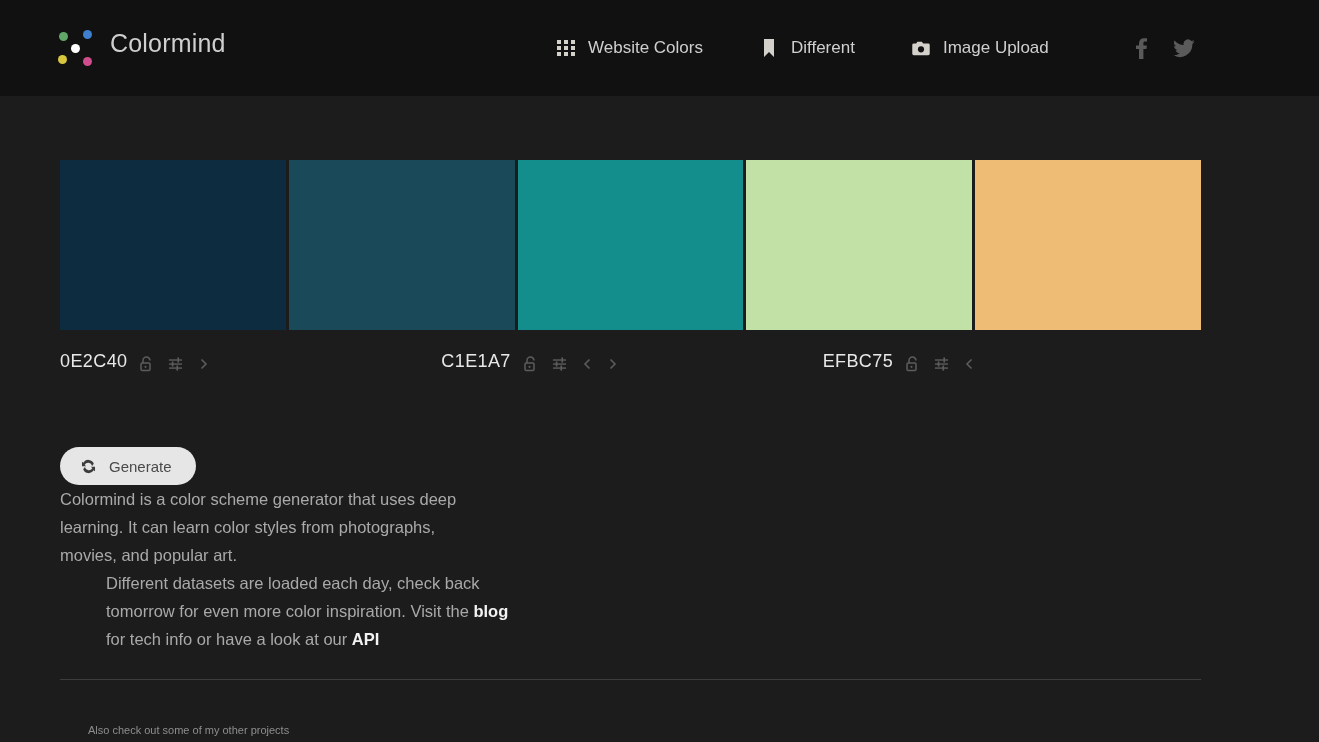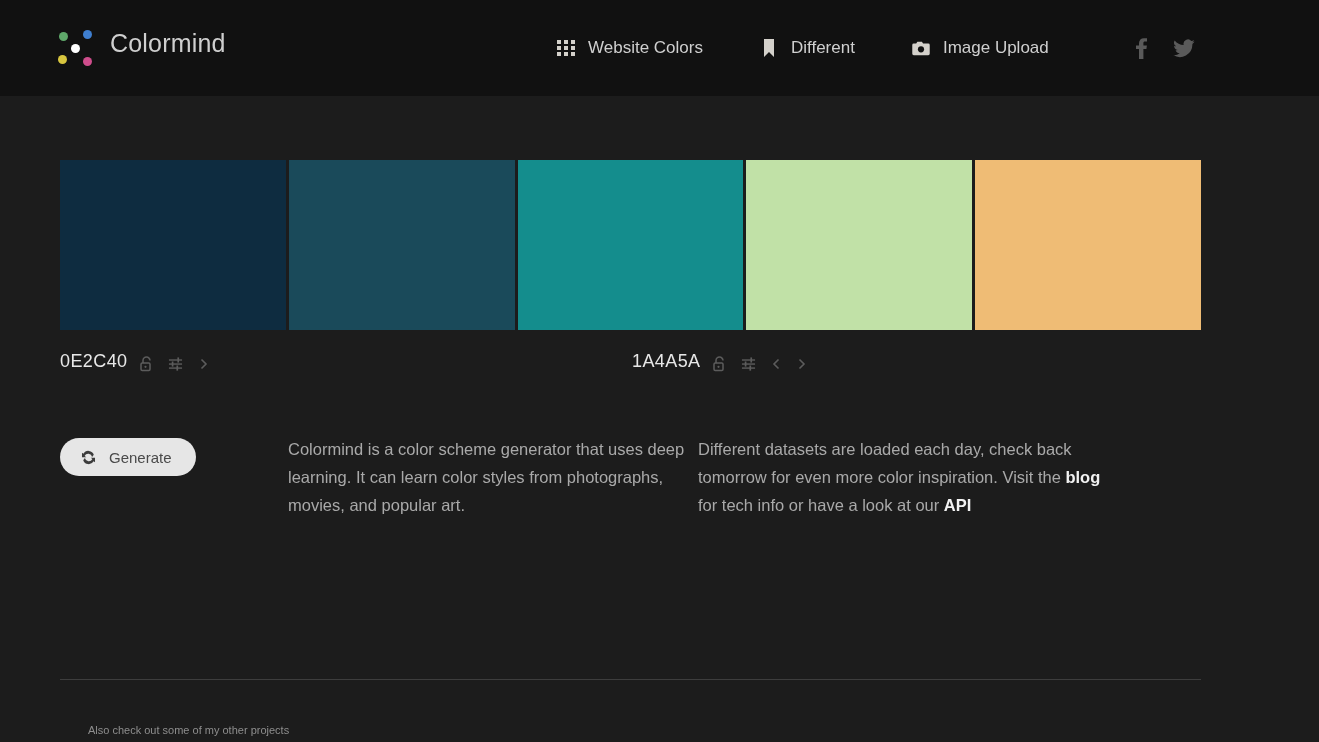--- a/index.html
+++ b/index.html
@@ -99,23 +99,24 @@
     white-space: nowrap;
     cursor: text;
   }
   .sw-ico { width: 15px; height: 16px; display: block; fill: #5c5c5c; cursor: pointer; flex: none; }
   .chev { width: 13px; height: 16px; display: block; fill: none; stroke: #5c5c5c; stroke-width: 1.6; cursor: pointer; flex: none; }
   .ico-gap { margin-left: 2px; }
 
   
   .body-row {
     position: absolute;
-    left: 60px; top: 339px;
+    left: 60px; top: 348px;
     width: 1141px;
     display: flex;
+    flex-direction: column;
   }
   .gen-col { width: 228px; padding-top: 3px; }
   .generate-btn {
     display: inline-flex;
     align-items: center;
     gap: 12px;
     background: #e6e6e6;
     border: none;
     border-radius: 21px;
     height: 38px;
@@ -126,21 +127,21 @@
     cursor: pointer;
   }
   .generate-btn svg { width: 17px; height: 17px; display: block; }
 
   .para {
     width: 410px;
     font-size: 16.5px;
     line-height: 28px;
     color: #a9a9a9;
   }
-  .para-right { }
+  .para-right { margin-left: 46px; }
   .inline-link {
     color: #f2f2f2;
     font-weight: bold;
     cursor: pointer;
   }
 
   
   .divider {
     position: absolute;
     left: 60px; top: 583px;
@@ -244,22 +245,24 @@
           <rect x="1" y="11.6" width="14" height="1.5"></rect>
         <rect x="10" y="1" width="1.8" height="5.5"></rect>
           <rect x="4" y="5.3" width="1.8" height="5.5"></rect>
           <rect x="9" y="9.6" width="1.8" height="5.5"></rect>
       </svg>
       <svg class="chev ico-gap" viewBox="0 0 13 16">
         <polyline points="4.5,3.5 9,8 4.5,12.5"></polyline>
       </svg>
     </div>
 
+
+
     <div class="sw-label">
-      <span class="hexcode">1A4A5A</span>
+      <span class="hexcode">C1E1A7</span>
       <svg class="sw-ico" viewBox="0 0 15 16">
         <path d="M4 7V4.6a3.5 3.5 0 0 1 7 0" fill="none" stroke="#5c5c5c" stroke-width="1.5"></path>
         <rect x="2" y="7" width="9" height="7.5" rx="1.2" fill="none" stroke="#5c5c5c" stroke-width="1.5"></rect>
         <circle cx="6.5" cy="10.8" r="1.1"></circle>
       </svg>
       <svg class="sw-ico ico-gap" viewBox="0 0 16 16">
         <rect x="1" y="3" width="14" height="1.5"></rect>
           <rect x="1" y="7.3" width="14" height="1.5"></rect>
           <rect x="1" y="11.6" width="14" height="1.5"></rect>
         <rect x="10" y="1" width="1.8" height="5.5"></rect>
@@ -267,22 +270,39 @@
           <rect x="9" y="9.6" width="1.8" height="5.5"></rect>
       </svg>
       <svg class="chev ico-gap" viewBox="0 0 13 16">
         <polyline points="8.5,3.5 4,8 8.5,12.5"></polyline>
       </svg>
       <svg class="chev" viewBox="0 0 13 16">
         <polyline points="4.5,3.5 9,8 4.5,12.5"></polyline>
       </svg>
     </div>
 
-
-
+    <div class="sw-label">
+      <span class="hexcode">EFBC75</span>
+      <svg class="sw-ico" viewBox="0 0 15 16">
+        <path d="M4 7V4.6a3.5 3.5 0 0 1 7 0" fill="none" stroke="#5c5c5c" stroke-width="1.5"></path>
+        <rect x="2" y="7" width="9" height="7.5" rx="1.2" fill="none" stroke="#5c5c5c" stroke-width="1.5"></rect>
+        <circle cx="6.5" cy="10.8" r="1.1"></circle>
+      </svg>
+      <svg class="sw-ico ico-gap" viewBox="0 0 16 16">
+        <rect x="1" y="3" width="14" height="1.5"></rect>
+          <rect x="1" y="7.3" width="14" height="1.5"></rect>
+          <rect x="1" y="11.6" width="14" height="1.5"></rect>
+        <rect x="10" y="1" width="1.8" height="5.5"></rect>
+          <rect x="4" y="5.3" width="1.8" height="5.5"></rect>
+          <rect x="9" y="9.6" width="1.8" height="5.5"></rect>
+      </svg>
+      <svg class="chev ico-gap" viewBox="0 0 13 16">
+        <polyline points="8.5,3.5 4,8 8.5,12.5"></polyline>
+      </svg>
+    </div>
   </div>
 
   <div class="body-row">
     <div class="gen-col">
       <button class="generate-btn">
         <svg viewBox="0 0 18 18">
           <path d="M14.6 6.2A6 6 0 0 0 3.6 5.1l-1.5-1v4.6h4.6l-1.8-1.3a4.2 4.2 0 0 1 7.9 1z" fill="#3c3c3c"></path>
           <path d="M3.4 11.8a6 6 0 0 0 11 1.1l1.5 1V9.3h-4.6l1.8 1.3a4.2 4.2 0 0 1-7.9-1z" fill="#3c3c3c"></path>
         </svg>
         <span>Generate</span>

